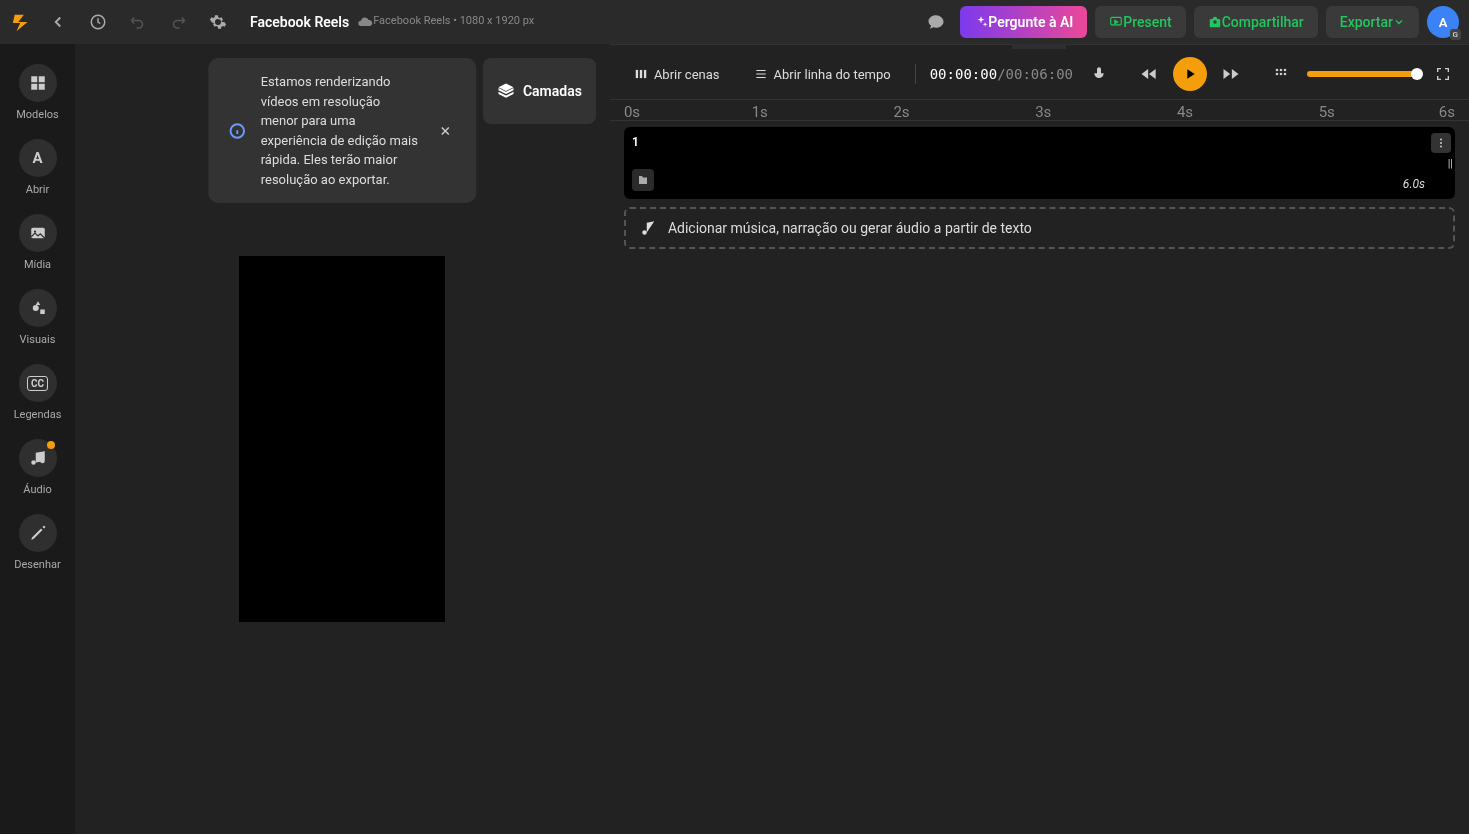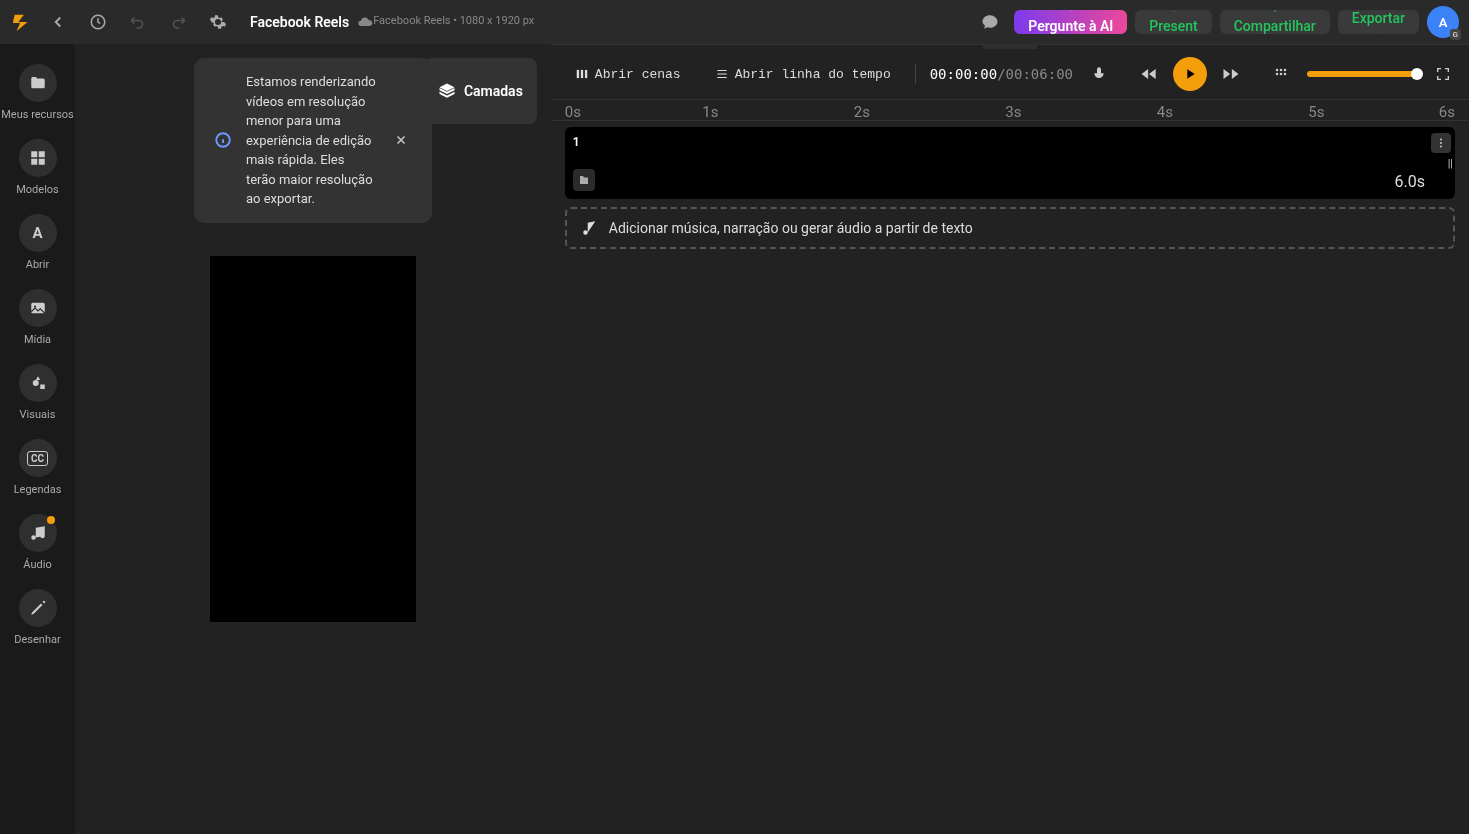--- a/index.html
+++ b/index.html
@@ -9,21 +9,21 @@
 
 .header { display: flex; align-items: center; height: 44px; background: #2a2a2a; padding: 0 10px; gap: 8px; }
 .logo { width: 24px; height: 24px; display: flex; align-items: center; justify-content: center; }
 .hbtn { width: 32px; height: 32px; border-radius: 6px; display: flex; align-items: center; justify-content: center; cursor: pointer; color: #aaa; }
 .hbtn.disabled { color: #555; }
 .title-block { display: flex; flex-direction: row; margin-left: 8px; }
 .title-row { display: flex; align-items: center; gap: 8px; }
 .title { font-size: 14px; font-weight: 600; color: #fff; }
 .subtitle { font-size: 11px; color: #888; }
 .spacer { flex: 1; }
-.btn { height: 24px; padding: 0 14px; border-radius: 6px; display: flex; align-items: center; gap: 6px; font-size: 14px; font-weight: 500; cursor: pointer; flex-direction: column; }
+.btn { height: 32px; padding: 0 14px; border-radius: 6px; display: flex; align-items: center; font-size: 14px; font-weight: 500; cursor: pointer; }
 .btn-dark { background: #3a3a3a; color: #22c55e; border-radius: 6px; }
 .btn-gradient { background: linear-gradient(90deg, #7c3aed, #ec4899); color: #fff; font-weight: 600; }
 .avatar { width: 32px; height: 32px; border-radius: 50%; background: #3b82f6; display: flex; align-items: center; justify-content: center; color: #fff; font-weight: 600; font-size: 13px; position: relative; }
 .avatar-badge { position: absolute; bottom: -2px; right: -2px; background: #444; color: #ccc; font-size: 8px; padding: 1px 3px; border-radius: 3px; }
 
 
 .body { display: flex; flex: 1; overflow: hidden; }
 .sidebar { width: 75px; background: #1a1a1a; display: flex; flex-direction: column; align-items: center; padding-top: 14px; gap: 2px; }
 .side-item { display: flex; flex-direction: column; align-items: center; gap: 6px; padding: 6px 0 10px 0; cursor: pointer; width: 100%; position: relative; }
 .side-icon-wrap { width: 38px; height: 38px; border-radius: 50%; background: #2f2f2f; display: flex; align-items: center; justify-content: center; color: #ccc; position: relative; }
@@ -36,36 +36,36 @@
 .toast { position: absolute; top: 14px; left: 50%; transform: translateX(-50%); background: #333; border-radius: 10px; padding: 14px 20px; display: flex; align-items: center; gap: 14px; max-width: 560px; }
 .toast-text { font-size: 13px; color: #ddd; line-height: 1.5; }
 .toast-close { cursor: pointer; color: #ccc; font-size: 16px; padding: 4px; }
 .layers-btn { position: absolute; top: 14px; right: 14px; background: #333; border-radius: 8px; padding: 24px 14px; display: flex; align-items: center; gap: 8px; cursor: pointer; font-size: 14px; font-weight: 600; color: #fff; }
 
 
 .timeline { background: #222; border-top: 1px solid #333; }
 .collapse-tab { display: flex; justify-content: center; }
 .collapse-handle { background: #2f2f2f; border-radius: 8px 8px 0 0; padding: 2px 20px; cursor: pointer; color: #ccc; margin-top: -14px; }
 .tl-controls { display: flex; align-items: center; padding: 8px 14px; gap: 14px; }
-.tl-btn { display: flex; align-items: center; gap: 6px; padding: 6px 10px; border-radius: 6px; cursor: pointer; font-size: 13px; color: #ddd; font-family: Liberation Mono, monospace; }
+.tl-btn { display: flex; align-items: center; gap: 6px; padding: 6px 10px; border-radius: 6px; cursor: pointer; font-size: 13px; color: #ddd; }
 .timecode { font-size: 14px; font-family: monospace; color: #fff; }
 .timecode .dur { color: #888; }
 .play-controls { display: flex; align-items: center; gap: 14px; }
 .play-btn { width: 34px; height: 34px; border-radius: 50%; background: #f59e0b; display: flex; align-items: center; justify-content: center; cursor: pointer; }
 .skip-btn { color: #ccc; cursor: pointer; }
 .zoom-slider { width: 110px; height: 6px; background: #f59e0b; border-radius: 3px; position: relative; }
 .zoom-thumb { position: absolute; right: -6px; top: -3px; width: 12px; height: 12px; border-radius: 50%; background: #fff; }
 .tl-icon-btn { color: #ccc; cursor: pointer; padding: 4px; }
 
 .ruler { display: flex; position: relative; height: 22px; border-top: 1px solid #333; border-bottom: 1px solid #333; padding: 0 14px; font-size: 15px; color: #888; }
 .ruler-mark { position: absolute; top: 3px; }
 .tracks { padding: 6px 14px 14px 14px; }
 .clip-row { background: #000; border-radius: 6px; height: 72px; position: relative; margin-bottom: 8px; }
 .clip-num { position: absolute; left: 8px; top: 8px; color: #fff; font-size: 12px; font-weight: 600; }
-.clip-dur { position: absolute; right: 30px; bottom: 8px; color: #ddd; font-size: 16px; }
+.clip-dur { position: absolute; right: 30px; bottom: 8px; color: #ddd; font-size: 12px; font-style: italic; }
 .clip-icon { position: absolute; left: 8px; bottom: 8px; width: 22px; height: 22px; background: #2a2a2a; border-radius: 4px; display: flex; align-items: center; justify-content: center; color: #aaa; }
 .clip-menu { position: absolute; right: 4px; top: 6px; width: 20px; height: 20px; background: #333; border-radius: 4px; display: flex; align-items: center; justify-content: center; color: #ccc; cursor: pointer; }
 .clip-handle { position: absolute; right: 2px; top: 30px; color: #ccc; font-size: 11px; }
 .audio-row { border: 2px dashed #555; border-radius: 6px; padding: 10px 14px; display: flex; align-items: center; gap: 10px; color: #ddd; font-size: 14px; cursor: pointer; }
 
 svg { display: block; }
 </style>
 </head>
 <body>
 
@@ -147,30 +147,20 @@
     </div>
     <div class="avatar">
       <span>A</span>
       <span class="avatar-badge">G</span>
     </div>
   </div>
 
   <div class="body">
 
     <div class="sidebar">
-      <div class="side-item">
-        <div class="side-icon-wrap">
-            <span>
-              <svg width="18" height="18" viewBox="0 0 24 24" fill="currentColor">
-                <path d="M3 6a2 2 0 012-2h4l2 2h8a2 2 0 012 2v9a2 2 0 01-2 2H5a2 2 0 01-2-2V6z"></path>
-              </svg>
-            </span>
-          </div>
-        <span class="side-label">Meus recursos</span>
-      </div>
       <div class="side-item">
         <div class="side-icon-wrap">
             <span>
               <svg width="18" height="18" viewBox="0 0 24 24" fill="currentColor">
                 <rect x="3" y="3" width="8" height="8"></rect>
                 <rect x="13" y="3" width="8" height="8"></rect>
                 <rect x="3" y="13" width="8" height="8"></rect>
                 <rect x="13" y="13" width="8" height="8"></rect>
               </svg>
             </span>

